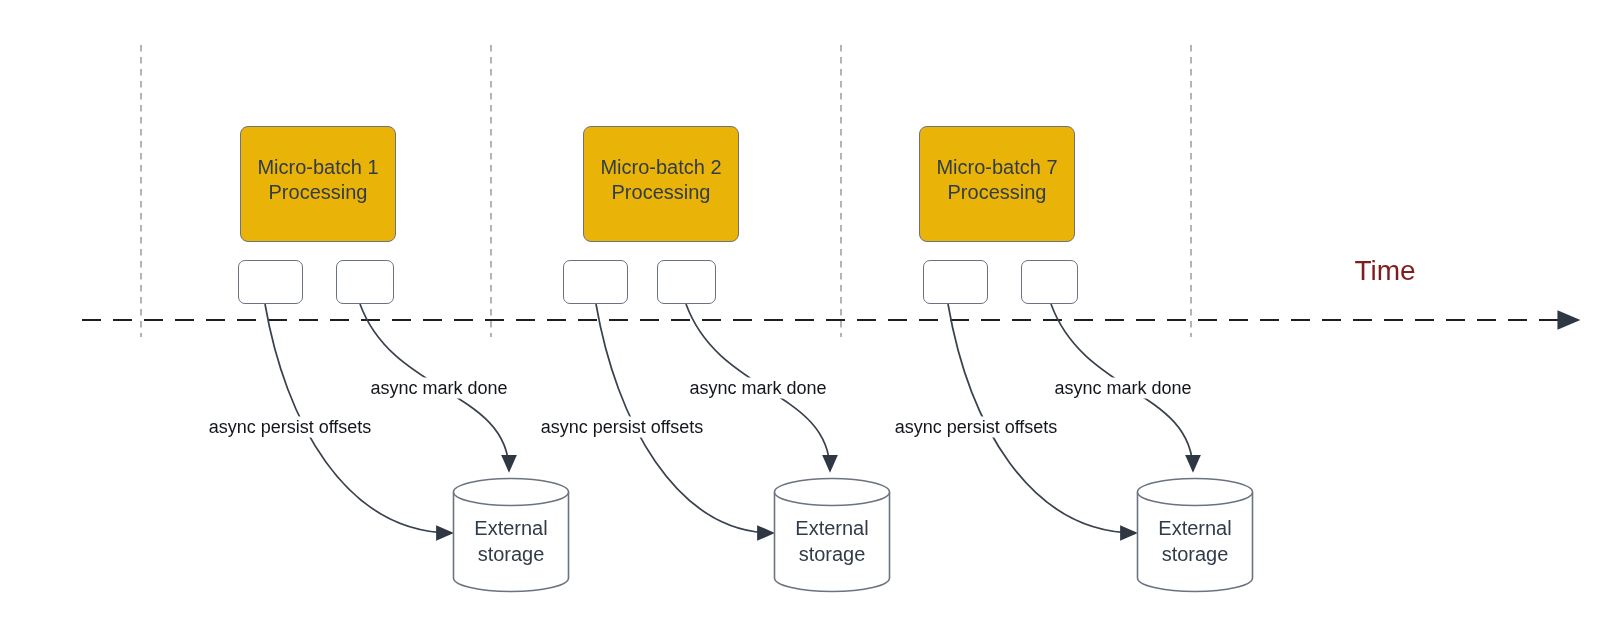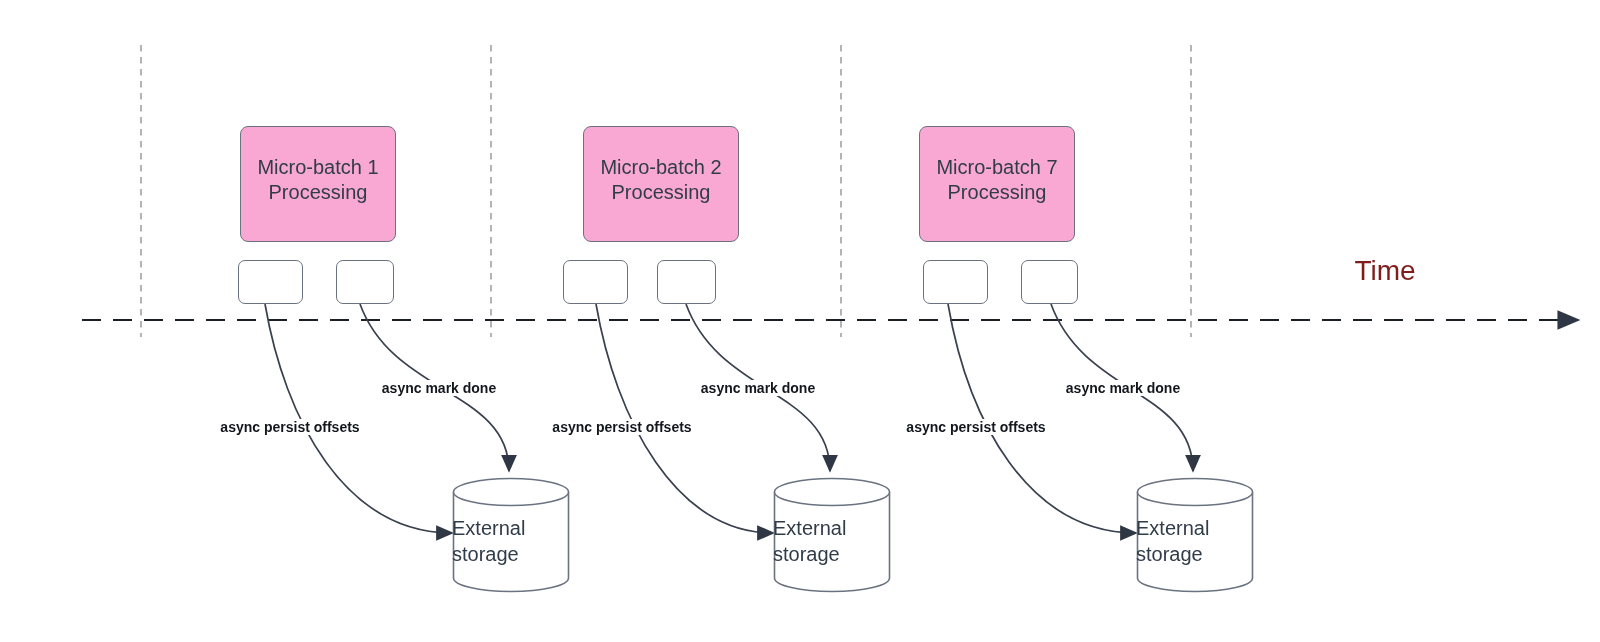--- a/index.html
+++ b/index.html
@@ -3,42 +3,42 @@
 <meta charset="utf-8">
 <style>
   html,body{margin:0;padding:0;background:#ffffff;}
   body{width:1600px;height:642px;overflow:hidden;
        font-family:"Liberation Sans","DejaVu Sans",sans-serif;}
   .canvas{position:relative;width:1600px;height:642px;background:#ffffff;}
   .overlay{position:absolute;left:0;top:0;width:1600px;height:642px;}
 
   .bigbox{
     position:absolute;top:126px;width:156px;height:116px;
-    background:#f9a8d4;border:1.6px solid #6b7380;border-radius:8px;
+    background:#eab308;border:1.6px solid #6b7380;border-radius:8px;
     display:flex;flex-direction:column;align-items:center;justify-content:center;
     box-sizing:border-box;
   }
   .bigbox .bline{font-size:20px;line-height:25px;color:#313c49;text-align:center;position:relative;top:-4px;}
 
   .smallbox{
     position:absolute;top:260px;height:44px;
     background:#ffffff;border:1.6px solid #6b7380;border-radius:7px;
     box-sizing:border-box;
   }
 
   .conn-label{
     position:absolute;transform:translate(-50%,-50%);
-    font-size:14px;font-weight:700;color:#13161c;
+    font-size:18px;font-weight:400;color:#13161c;
     background:#ffffff;padding:0 3px;white-space:nowrap;z-index:5;
   }
 
   .cyl{position:absolute;top:477px;width:118px;height:116px;}
   .cyl svg{position:absolute;left:0;top:0;overflow:visible;}
   .cyl .cyltext{
-    position:absolute;left:0;top:38px;width:118px;text-align:left;
+    position:absolute;left:0;top:38px;width:118px;text-align:center;
     font-size:20px;line-height:26px;color:#313c49;
   }
 
   .time-label{
     position:absolute;transform:translate(-50%,-50%);
     font-size:28px;color:#7f1d1d;white-space:nowrap;
   }
 </style>
 </head>
 <body>

